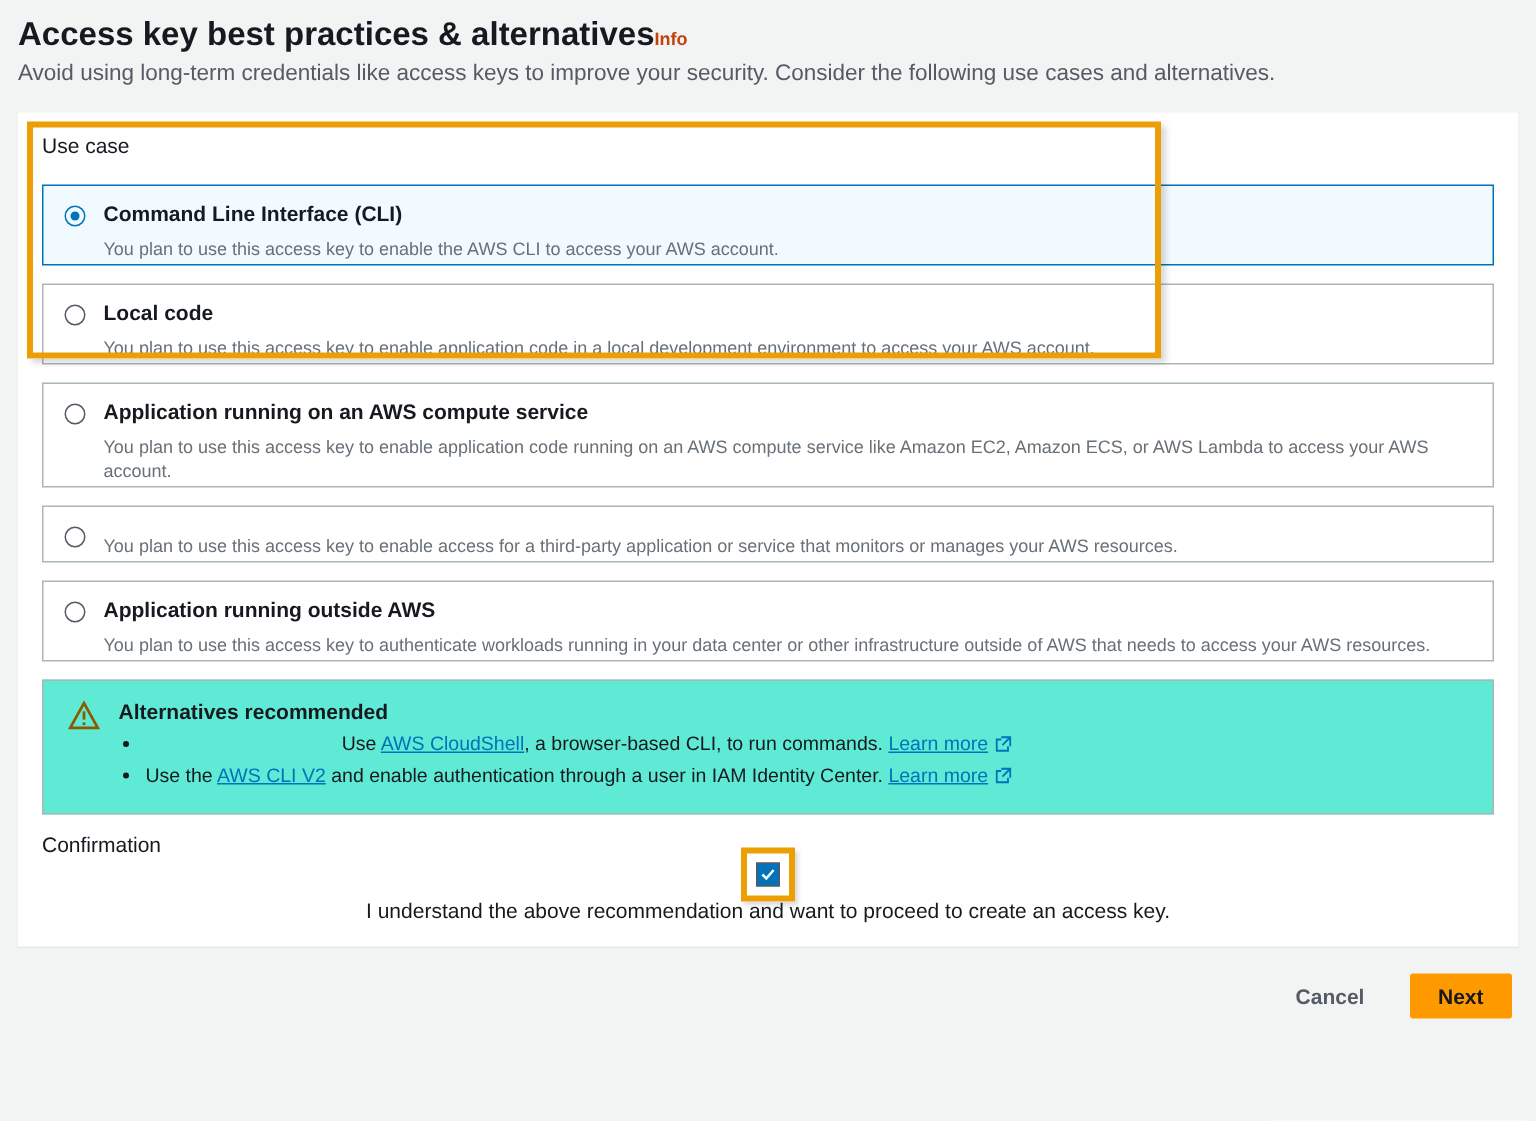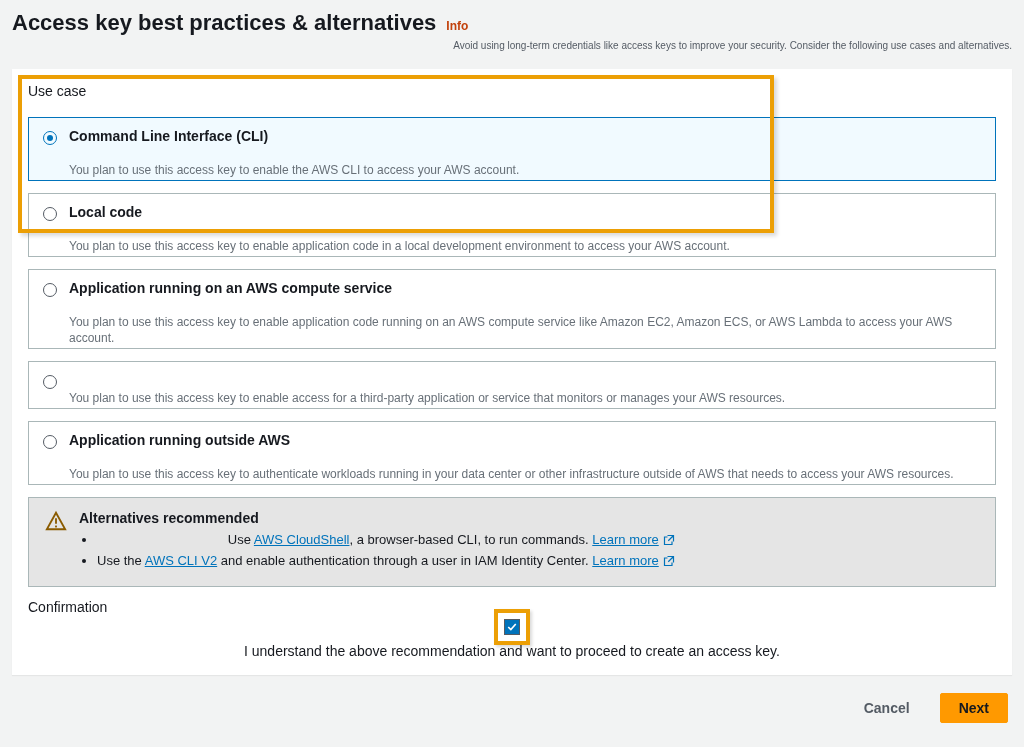--- a/index.html
+++ b/index.html
@@ -5,55 +5,55 @@
   * { box-sizing: border-box; }
   html, body { margin:0; padding:0; }
   body {
     font-family: "Amazon Ember", "Helvetica Neue", Arial, sans-serif;
     background:#f2f3f3;
     color:#16191f;
     font-size:14px;
     width:1024px;
   }
   .page-header { padding:10px 12px 8px 12px; }
-  .page-title-row { display:flex; align-items:baseline; gap:10px; }
+  .page-title-row { display:flex; align-items:baseline; gap:0; }
   .page-title { font-size:22px; font-weight:700; margin:0; }
   .info-link { color:#c2410c; font-size:12px; font-weight:700; cursor:pointer; }
-  .page-subtitle { margin:4px 0 0 0; font-size:10px; color:#545b64;text-align:right; }
+  .page-subtitle { margin:4px 0 0 0; font-size:15px; color:#545b64; }
   .panel {
     background:#fff; margin:10px 12px 8px 12px; padding:0; position:relative;
     box-shadow: 0 1px 1px rgba(0,0,0,0.05);
   }
   .section-label { font-size:14px; padding:14px 16px 6px 16px; }
   .option-list { padding:0 16px 0 16px; }
   .option {
     border:1px solid #aab7b8; padding:10px 14px 1px 14px; margin:12px 0;
     display:flex; gap:12px; cursor:pointer;
   }
   .option.selected { border:1px solid #0073bb; background:#f1faff; }
   .radio-outer {
     width:14px; height:14px; border:1px solid #545b64; border-radius:50%;
     margin-top:3px; flex:0 0 auto; display:flex; align-items:center; justify-content:center;
   }
   .option.selected .radio-outer { border:1px solid #0073bb; }
   .radio-inner { display:none; width:6px; height:6px; border-radius:50%; background:#0073bb; }
   .option.selected .radio-inner { display:block; }
   .option-text { flex:1; }
   .option-title { font-weight:700; font-size:14px; }
-  .option-desc { color:#687078; font-size:12px; margin-top:18px; line-height:1.4; }
+  .option-desc { color:#687078; font-size:12px; margin-top:8px; line-height:1.4; }
 
   .highlight-usecase {
     position:absolute; left:6px; top:6px; right:238px; height:158px;
     border:4px solid #ec9f05; pointer-events:none;
     box-shadow: 3px 3px 4px rgba(0,0,0,0.15);
   }
 
   .alt-box {
     margin:10px 16px 4px 16px; border:1px solid #aab7b8;
-    background:#e5e5e5; padding:12px 16px; display:flex; gap:12px;
+    background:#5eead4; padding:12px 16px; display:flex; gap:12px;
   }
   .alt-icon { flex:0 0 auto; }
   .alt-title { font-weight:700; margin-bottom:6px; }
   .alt-list { margin:0; padding-left:18px; }
   .alt-list li { margin:4px 0; font-size:13px;text-align:right; }
   .link { color:#0073bb; text-decoration:underline; cursor:pointer; }
   .ext-icon { display:inline-block; vertical-align:-2px; margin-left:4px; }
 
   .confirmation-label { padding:8px 16px 4px 16px; font-size:14px; }
   .confirm-row { display:flex; align-items:center; gap:8px; padding:0 16px 16px 16px;flex-direction:column; }

